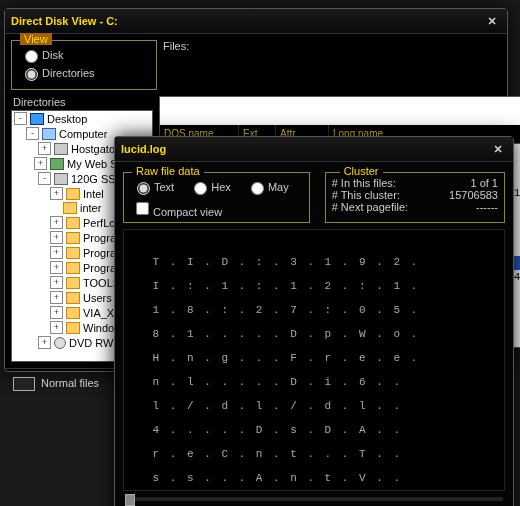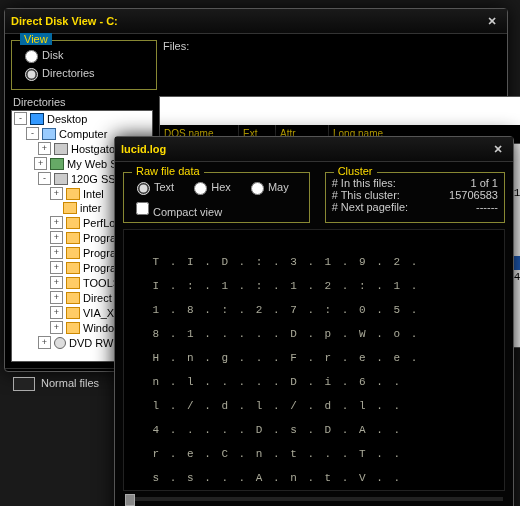--- a/index.html
+++ b/index.html
@@ -1,21 +1,21 @@
 <!DOCTYPE html>
 <html><head>
 <meta charset="utf-8">
 <style>
 body{margin:0;background:#1a1a1a;font-family:"Segoe UI",Tahoma,sans-serif;font-size:11px;color:#ddd;width:520px;height:506px;position:relative;overflow:hidden}
 .window{position:absolute;background:#000;border:1px solid #555;border-radius:4px;box-shadow:0 0 20px rgba(0,0,0,.9)}
 .titlebar{display:flex;align-items:center;height:24px;padding:0 6px;background:linear-gradient(#1a1a1a,#0a0a0a);border-bottom:1px solid #333}
 .titlebar .title{flex:1;color:#fd0;font-weight:bold}
 .titlebar .xbtn{width:18px;height:18px;display:flex;align-items:center;justify-content:center;font-weight:bold;color:#ccc;cursor:pointer}
 .group{border:1px solid #888833;margin:6px;padding:6px 8px;position:relative}
-.group .legend{position:absolute;top:-8px;left:8px;background:#0369a1;padding:0 4px;color:#fd0;font-size:11px}
+.group .legend{position:absolute;top:-8px;left:8px;background:#a16207;padding:0 4px;color:#fd0;font-size:11px}
 .radio-row label{color:#ccc;margin-right:12px;font-size:11px;display:inline-flex;align-items:center}
 .radio-row input{margin-right:4px;accent-color:#ddd}
 .main-row{display:flex}
 .tree-panel{width:140px;margin:0 6px 6px 6px;background:#fff;color:#000;border:1px solid #555;height:250px;overflow:hidden;font-size:11px}
 .tree-label{color:#ccc;margin:0 0 2px 8px}
 .tree-item{display:flex;align-items:center;padding:1px 2px;white-space:nowrap}
 .tree-item .exp{width:11px;height:11px;border:1px solid #888;display:inline-flex;align-items:center;justify-content:center;font-size:9px;line-height:1;margin-right:3px;color:#444;flex-shrink:0}
 .tree-item .noexp{width:13px;display:inline-block;flex-shrink:0}
 .ic-folder{display:inline-block;width:12px;height:10px;background:#fc6;border:1px solid #c80;margin-right:3px;flex-shrink:0}
 .ic-computer{display:inline-block;width:12px;height:10px;background:#9cf;border:1px solid #369;margin-right:3px;flex-shrink:0}
@@ -33,21 +33,21 @@
 .file-row{padding:0 4px}
 .file-row.sel{background:#2060c0;color:#fff}
 .bottom-row{display:flex;align-items:center;padding:4px 8px;border-top:1px solid #333}
 .btn{background:#111;border:1px solid #666;color:#ddd;padding:4px 18px;cursor:pointer;font-size:11px}
 .btn.small{padding:2px 10px}
 .normal-files{display:flex;align-items:flex-start;color:#ccc}
 .normal-files .box{width:20px;height:12px;border:1px solid #aaa;margin-right:6px;background:#222}
 
 #win2{left:114px;top:136px;width:398px;background:#050505}
 .cluster-panel{border:1px solid #888833;padding:4px 6px;font-size:11px;color:#ccc;position:relative;flex:1}
-.cluster-panel .legend{position:absolute;top:-8px;left:8px;background:#050505;padding:0 4px;color:#fd0}
+.cluster-panel .legend{position:absolute;top:-8px;left:14px;background:#050505;padding:0 4px;color:#fd0}
 .cluster-row{display:flex;justify-content:space-between}
 .raw-panel{border:1px solid #888833;padding:6px 8px 4px 8px;position:relative;margin-right:15px}
 .raw-panel .legend{position:absolute;top:-8px;left:8px;background:#050505;padding:0 4px;color:#fd0}
 .hex-body{margin:6px 8px;background:#000;border:1px solid #222;font-family:"Courier New",monospace;font-size:11px;line-height:24px;color:#aa9;padding:20px;white-space:pre;letter-spacing:2px;height:220px;overflow:hidden}
 .slider{margin:2px 10px;height:4px;background:#222;position:relative}
 .slider .thumb{position:absolute;left:0;top:-3px;width:8px;height:10px;background:#888;border:1px solid #aaa}
 .nav-row{display:flex;align-items:center;padding:6px 10px}
 .nav-row .btn{margin-right:4px}
 </style>
 </head>
@@ -149,21 +149,21 @@
           <div class="tree-item">
             <span class="ind i3"></span>
             <span class="exp">+</span>
             <span class="ic-folder"></span>
             <span>TOOLS</span>
           </div>
           <div class="tree-item">
             <span class="ind i3"></span>
             <span class="exp">+</span>
             <span class="ic-folder"></span>
-            <span>Direct</span>
+            <span>Users</span>
           </div>
           <div class="tree-item">
             <span class="ind i3"></span>
             <span class="exp">+</span>
             <span class="ic-folder"></span>
             <span>VIA_XH</span>
           </div>
           <div class="tree-item">
             <span class="ind i3"></span>
             <span class="exp">+</span>

